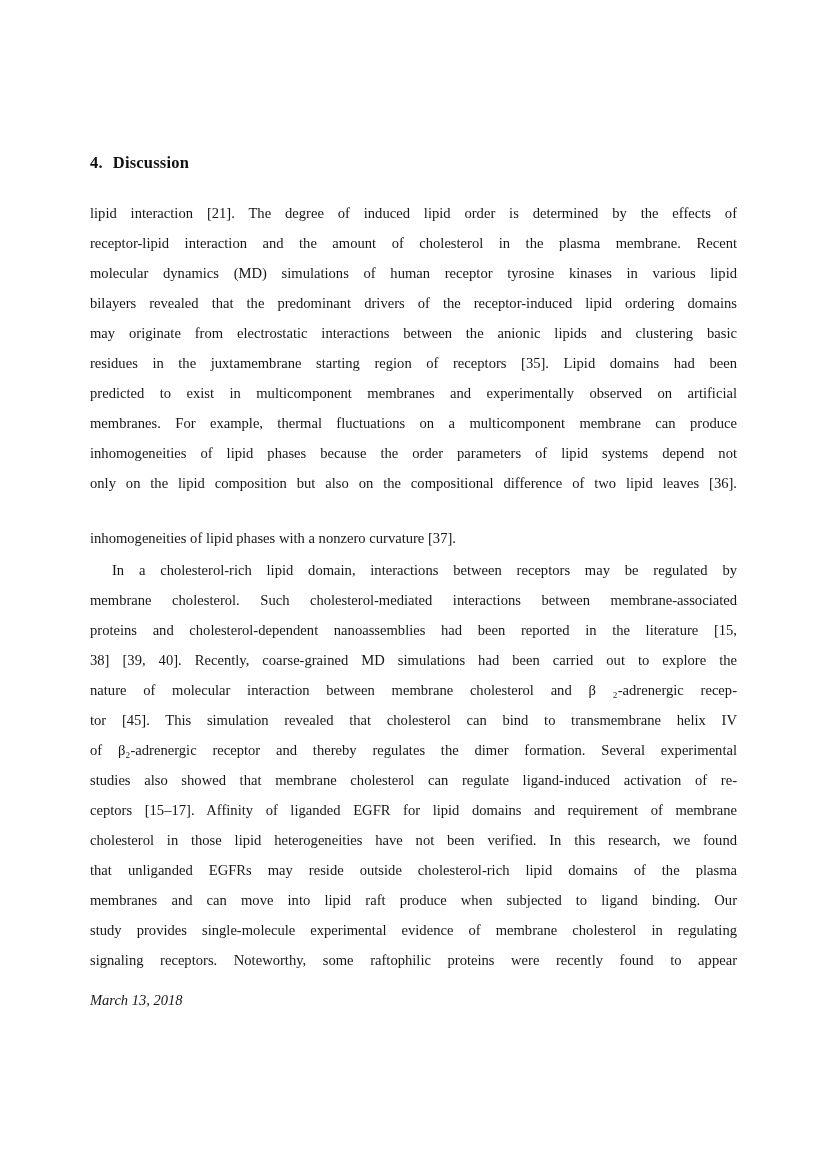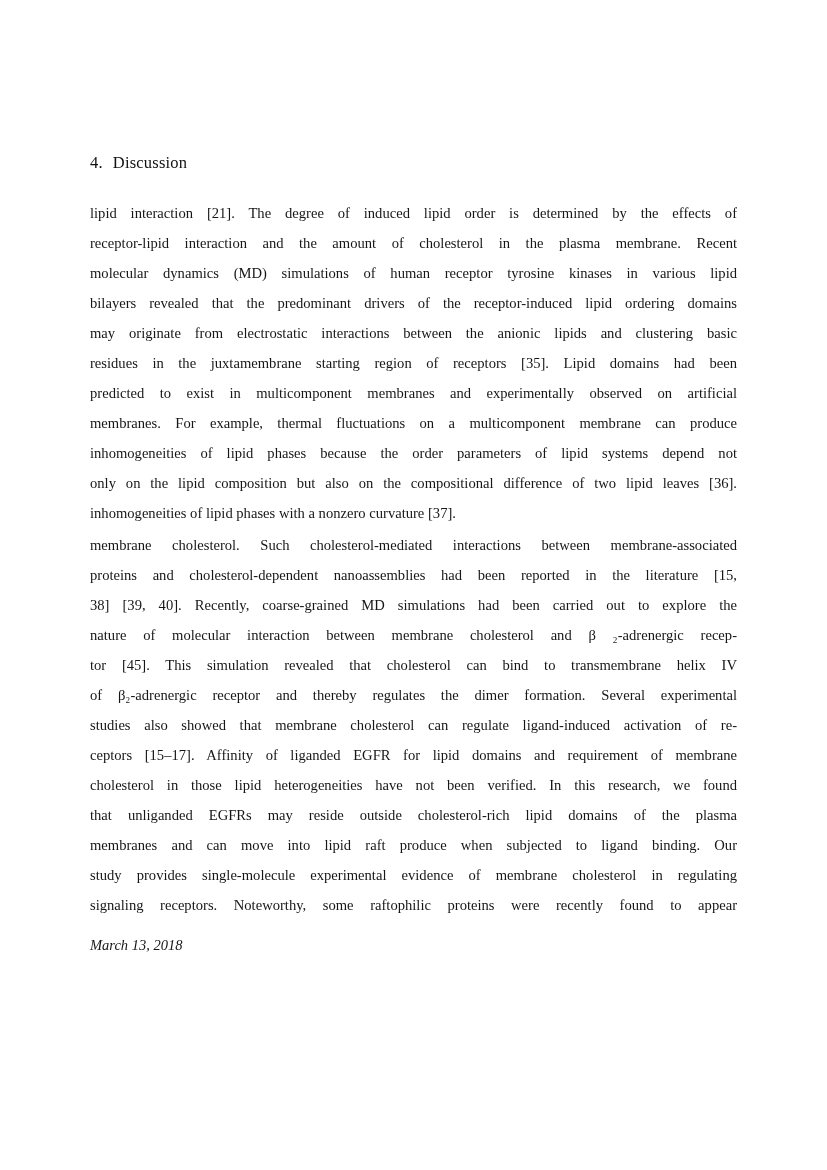--- a/index.html
+++ b/index.html
@@ -15,40 +15,40 @@
     overflow: hidden;
   }
   .content {
     position: absolute;
     left: 90px;
     top: 153px;
     width: 647px;
   }
   .heading {
     font-size: 16.5px;
-    font-weight: normal;
+    font-weight: bold;
     letter-spacing: 0.2px;
     color: #111111;
   }
   .heading .heading-num { margin-right: 10px; }
   .body-text { margin-top: 25px; }
   .paragraph { margin-top: 2px; }
   .paragraph:first-child { margin-top: 0; }
   .line {
     font-size: 14.6px;
     line-height: 30px;
     height: 30px;
     text-align: justify;
     text-align-last: justify;
     white-space: normal;
     overflow: hidden;
     hyphens: none;
   }
   .line.indent { text-indent: 22px; }
-  .line.last-left { text-align-last: left; }
+  .line.last-left { text-align-last: left; margin-top: 25px; }
   .date-stamp {
     margin-top: 17px;
     text-align: left;
     font-style: italic;
     font-size: 14.5px;
     color: #161616;
   }
 </style>
 </head>
 <body>
@@ -66,20 +66,21 @@
           <div class="line">bilayers revealed that the predominant drivers of the receptor-induced lipid ordering domains</div>
           <div class="line">may originate from electrostatic interactions between the anionic lipids and clustering basic</div>
           <div class="line">residues in the juxtamembrane starting region of receptors [35].  Lipid domains had been</div>
           <div class="line">predicted to exist in multicomponent membranes and experimentally observed on artificial</div>
           <div class="line">membranes.  For example, thermal fluctuations on a multicomponent membrane can produce</div>
           <div class="line">inhomogeneities of lipid phases because the order parameters of lipid systems depend not</div>
           <div class="line">only on the lipid composition but also on the compositional difference of two lipid leaves [36].</div>
           <div class="line last-left">inhomogeneities of lipid phases with a nonzero curvature [37].</div>
         </div>
         <div class="paragraph">
+          <div class="line indent">In a cholesterol-rich lipid domain, interactions between receptors may be regulated by</div>
           <div class="line">membrane cholesterol.  Such cholesterol-mediated interactions between membrane-associated</div>
           <div class="line">proteins and cholesterol-dependent nanoassemblies had been reported in the literature [15,</div>
           <div class="line">38] [39, 40].  Recently, coarse-grained MD simulations had been carried out to explore the</div>
           <div class="line">nature of molecular interaction between membrane cholesterol and β ₂-adrenergic recep-</div>
           <div class="line">tor [45].  This simulation revealed that cholesterol can bind to transmembrane helix IV</div>
           <div class="line">of β₂-adrenergic receptor and thereby regulates the dimer formation.  Several experimental</div>
           <div class="line">studies also showed that membrane cholesterol can regulate ligand-induced activation of re-</div>
           <div class="line">ceptors [15–17].  Affinity of liganded EGFR for lipid domains and requirement of membrane</div>
           <div class="line">cholesterol in those lipid heterogeneities have not been verified.  In this research, we found</div>
           <div class="line">that unliganded EGFRs may reside outside cholesterol-rich lipid domains of the plasma</div>

